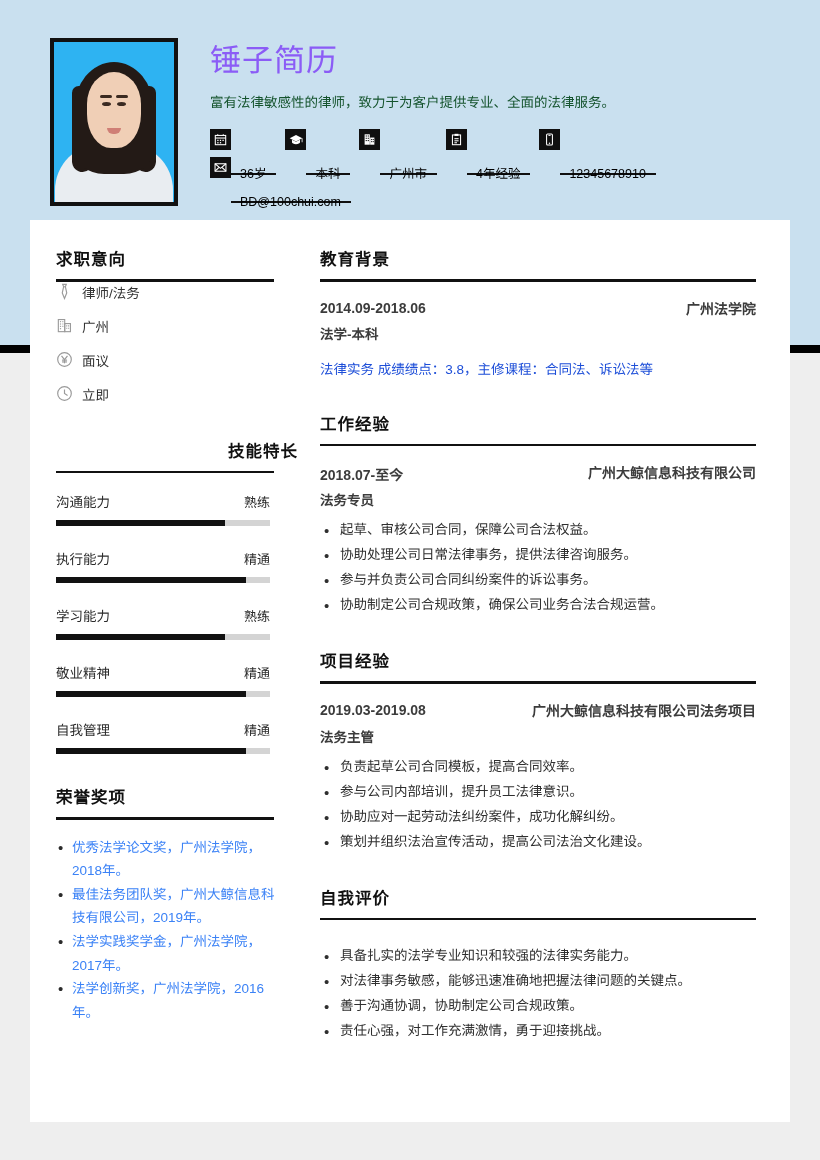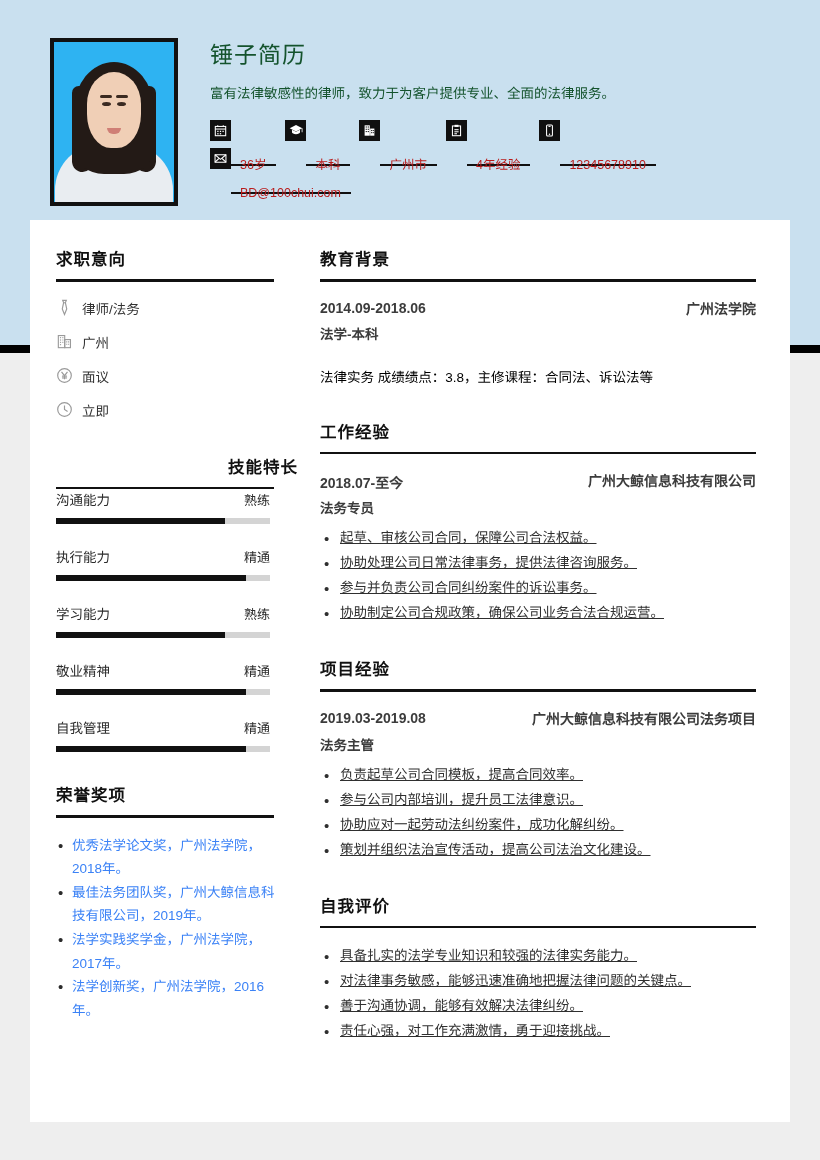--- a/index.html
+++ b/index.html
@@ -102,40 +102,40 @@
     border-color: transparent transparent transparent #dfe4ea;
   }
   .p-collar-r {
     right: 46px;
     border-width: 22px 16px 0 0;
     border-color: transparent #dfe4ea transparent transparent;
   }
 
   .head-text { margin-left: 32px; padding-top: 4px; }
   .resume-title {
-    font-size: 23px; font-weight: 400; color: #14532d;
+    font-size: 31px; font-weight: 400; color: #8b5cf6;
     letter-spacing: 1px; line-height: 1.2;
   }
   .resume-tagline {
     margin-top: 14px; font-size: 13.5px; color: #14532d; line-height: 1.5;
   }
   .tag-rows { margin-top: 16px; }
   .tag-row { display: flex; flex-wrap: wrap; gap: 9px; margin-bottom: 7px; }
   .tag {
     display: inline-flex; align-items: stretch; height: 21px;
   }
   .tag-ico {
     width: 21px; background: #101010;
     display: flex; align-items: center; justify-content: center;
     color: #fff;
   }
   .tag-ico svg { display: block; }
   .tag-val {
     background: #ffffff; border: 1.5px solid #101010; border-left: none;
-    padding: 0 9px; font-size: 12.5px; color: #b91c1c;
+    padding: 0 9px; font-size: 12.5px; color: #000000;
     display: flex; align-items: center; line-height: 1; white-space: nowrap; margin-top: 44px;
   }
 
   
   .card {
     position: absolute; left: 30px; top: 220px;
     width: 760px; height: 902px;
     background: #ffffff;
     display: flex;
   }
@@ -147,30 +147,30 @@
     font-size: 16.5px; font-weight: bold; color: #111;
     letter-spacing: 1px;
   }
   .sec-rule {
     height: 2.5px; background: #111; margin-top: 9px;
   }
   .rule-left  { width: 218px; }
   .rule-right { width: 100%; }
 
   
-  .intent-list { margin-top: 16px; }
+  .intent-list { }
   .intent-item {
     display: flex; align-items: center; gap: 9px;
     margin-bottom: 14px; font-size: 13.5px; color: #333;
   }
   .intent-ico { width: 17px; height: 17px; flex: none; color: #9a9a9a; }
   .intent-ico svg { display: block; }
 
   
-  .skill-block { }
+  .skill-block { margin-top: 18px; }
   .skill { margin-bottom: 22px; }
   .skill-head {
     display: flex; justify-content: space-between; align-items: baseline;
     width: 214px; font-size: 13.5px; color: #2b2b2b;
   }
   .skill-lvl { font-size: 13px; color: #2b2b2b; }
   .skill-bar {
     margin-top: 9px; width: 214px; height: 6px; background: #d4d4d4;
   }
   .skill-fill { height: 100%; background: #111; }
@@ -197,26 +197,26 @@
     font-size: 14px; font-weight: bold; color: #3c3c3c; white-space: nowrap;
   }
   .entry-org {
     font-size: 14px; font-weight: bold; color: #3c3c3c;
     text-align: center; line-height: 1.35;
   }
   .entry-sub {
     margin-top: 5px; font-size: 13.5px; font-weight: bold; color: #3c3c3c;
   }
   .entry-note {
-    margin-top: 24px; font-size: 13.5px; color: #000000; line-height: 1.6;
+    margin-top: 16px; font-size: 13.5px; color: #1d4ed8; line-height: 1.6;
   }
   .bullets { margin-top: 9px; list-style: none; }
   .bullets li {
     position: relative; padding-left: 20px;
-    font-size: 13.5px; color: #2f2f2f; line-height: 1.85; text-decoration: underline;
+    font-size: 13.5px; color: #2f2f2f; line-height: 1.85;
   }
   .bullets li::before {
     content: "•"; position: absolute; left: 4px; top: -1px;
     font-size: 15px; color: #2f2f2f;
   }
   .sec-gap { margin-top: 30px; }
   .sec-gap-lg { margin-top: 34px; text-align: right; }
 </style>
 </head>
 <body>
@@ -538,24 +538,24 @@
             <li>协助应对一起劳动法纠纷案件，成功化解纠纷。</li>
             <li>策划并组织法治宣传活动，提高公司法治文化建设。</li>
           </ul>
         </div>
       </div>
 
       <div class="sec sec-gap">
         <div class="sec-title">自我评价</div>
         <div class="sec-rule rule-right"></div>
 
-        <ul class="bullets" style="margin-top:16px">
+        <ul class="bullets" style="margin-top:24px">
           <li>具备扎实的法学专业知识和较强的法律实务能力。</li>
           <li>对法律事务敏感，能够迅速准确地把握法律问题的关键点。</li>
-          <li>善于沟通协调，能够有效解决法律纠纷。</li>
+          <li>善于沟通协调，协助制定公司合规政策。</li>
           <li>责任心强，对工作充满激情，勇于迎接挑战。</li>
         </ul>
       </div>
 
     </div>
   </div>
 
 </div>
 
 </body></html>

